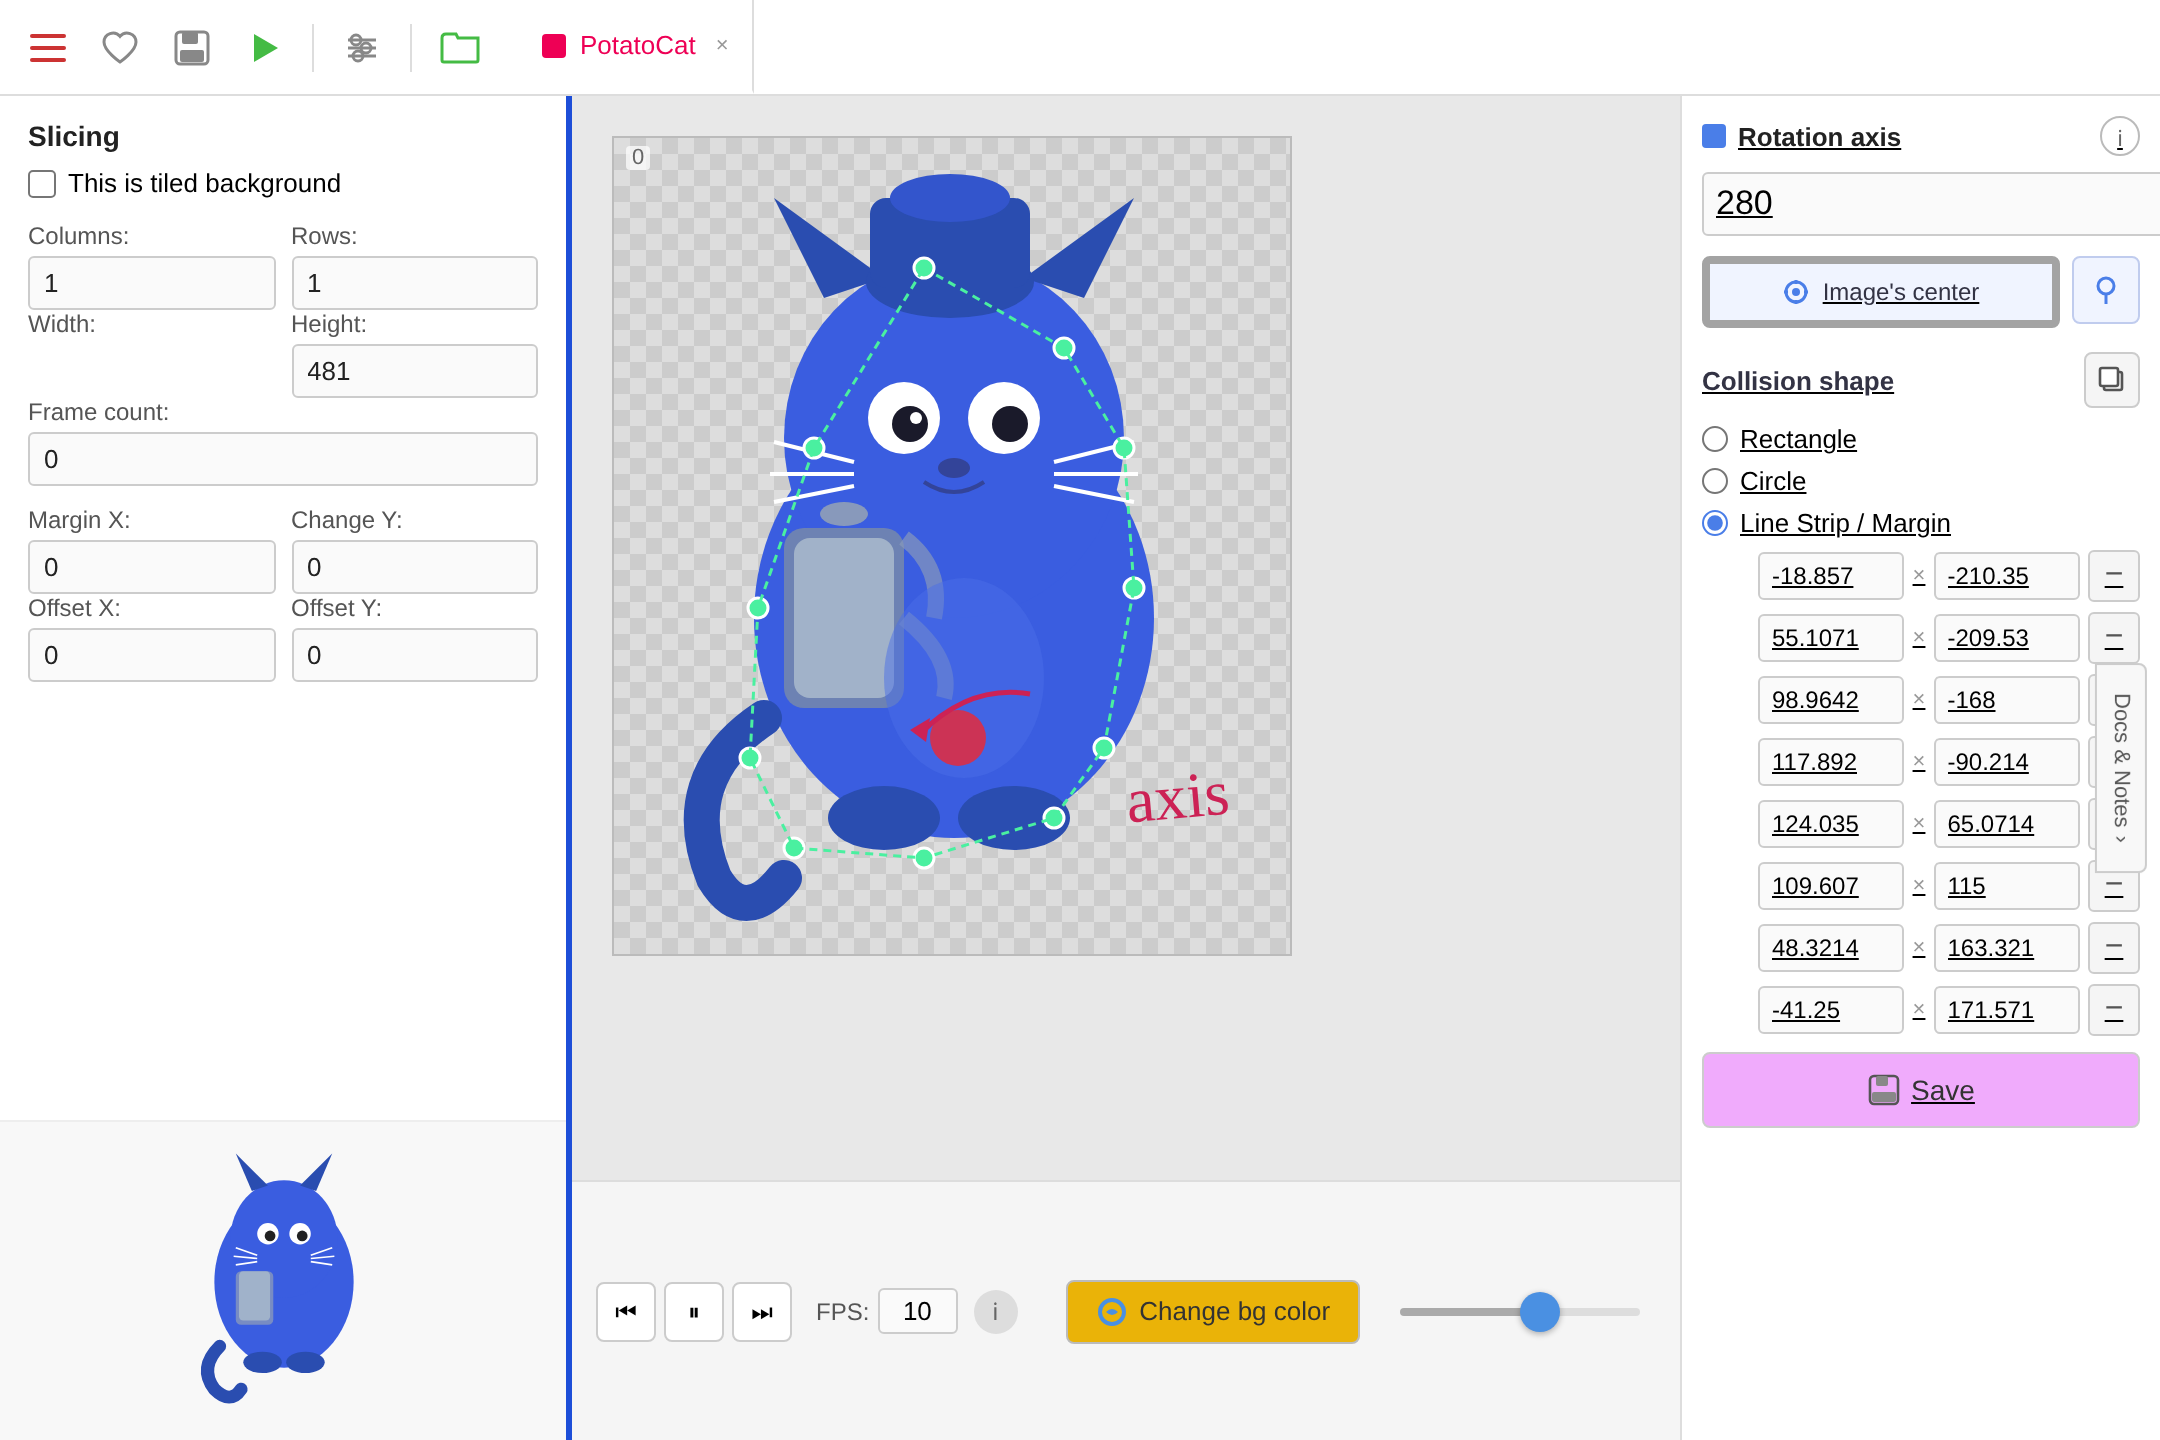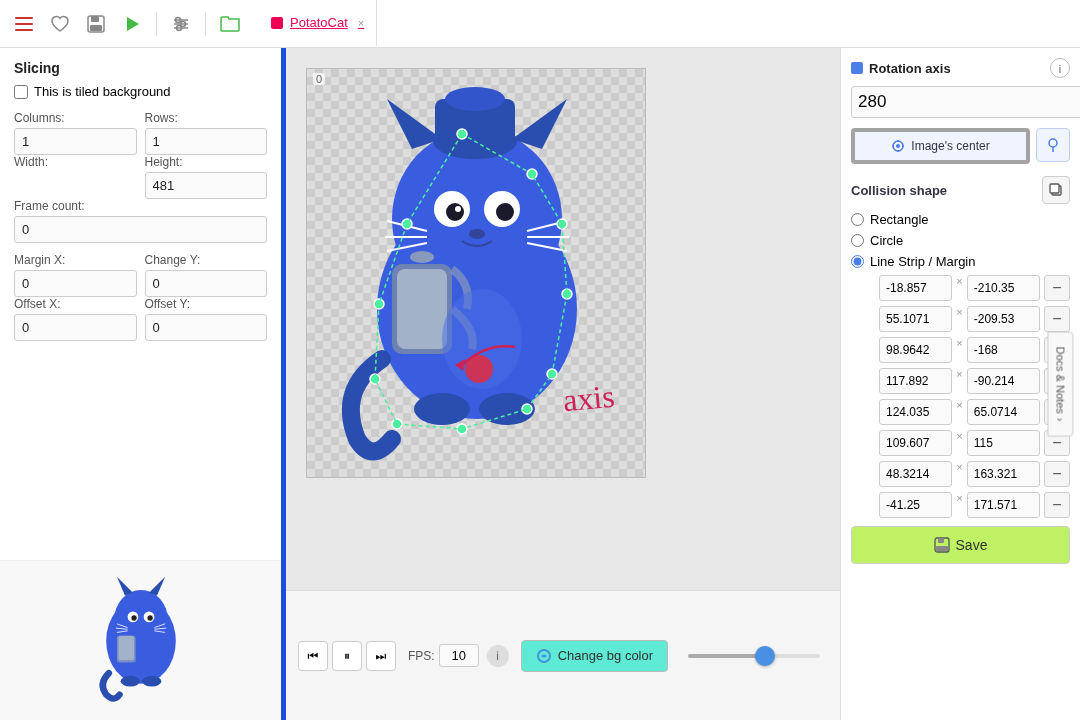--- a/index.html
+++ b/index.html
@@ -7,28 +7,28 @@
 
     
     .toolbar {
       display: flex; align-items: center; height: 48px; background: #fff;
       border-bottom: 1px solid #ddd; padding: 0 8px; gap: 4px;
     }
     .toolbar-icon { width: 32px; height: 32px; display: flex; align-items: center; justify-content: center; cursor: pointer; border-radius: 4px; font-size: 18px; color: #555; }
     .toolbar-separator { width: 1px; height: 24px; background: #ddd; margin: 0 4px; }
     .tabs-bar { display: flex; align-items: stretch; height: 100%; margin-left: 8px; }
     .tab { display: flex; align-items: center; padding: 0 12px; border-right: 1px solid #ddd; cursor: pointer; font-size: 13px; gap: 6px; color: #333; }
-    .tab.active { background: #fff; border-bottom: 2px solid #fff; color: #e05; text-decoration: underline; }
+    .tab.active { background: #fff; border-bottom: 2px solid #fff; color: #e05; }
     .tab-close { font-size: 11px; color: #999; cursor: pointer; margin-left: 4px; }
 
     
     .main-layout { display: flex; flex: 1; overflow: hidden; }
 
     
-    .left-panel { width: 286px; background: #fff; border-right: 5px solid #1d4ed8; display: flex; flex-direction: column; overflow: hidden; }
+    .left-panel { width: 286px; background: #fff; border-right: 3px solid #1d4ed8; display: flex; flex-direction: column; overflow: hidden; }
     .left-panel-content { flex: 1; overflow-y: auto; padding: 12px 14px; }
     .section-title { font-weight: 600; font-size: 14px; color: #222; margin-bottom: 8px; }
     .checkbox-row { display: flex; align-items: center; gap: 6px; margin-bottom: 12px; }
     .checkbox-row input[type=checkbox] { width: 14px; height: 14px; }
     .form-grid-2 { display: grid; grid-template-columns: 1fr 1fr; gap: 8px; }
     .form-grid-1 { display: grid; grid-template-columns: 1fr; gap: 8px; margin-bottom: 10px; }
     .field-label { font-size: 12px; color: #555; margin-bottom: 3px; }
     .field-input { width: 100%; border: 1px solid #ccc; border-radius: 3px; padding: 5px 7px; font-size: 13px; color: #222; background: #fafafa; }
 
     
@@ -37,48 +37,48 @@
     .canvas-frame { position: relative; width: 340px; height: 410px; background: repeating-conic-gradient(#ccc 0% 25%, #ddd 0% 50%) 0 0 / 16px 16px; border: 1px solid #bbb; }
     .canvas-number { position: absolute; top: 4px; left: 6px; font-size: 11px; color: #666; background: rgba(255,255,255,0.7); padding: 0 3px; border-radius: 2px; }
 
     
     .bottom-bar { height: 130px; background: #f5f5f5; border-top: 1px solid #ddd; display: flex; align-items: center; padding: 8px 12px; gap: 12px; }
     .playback-controls { display: flex; align-items: center; gap: 4px; }
     .play-btn { width: 30px; height: 30px; border: 1px solid #ccc; background: #fff; border-radius: 4px; cursor: pointer; display: flex; align-items: center; justify-content: center; font-size: 12px; }
     .fps-label { font-size: 12px; color: #555; margin-left: 8px; }
     .fps-value { width: 40px; border: 1px solid #ccc; border-radius: 3px; padding: 3px 5px; font-size: 13px; text-align: center; background: #fafafa; }
     .info-icon { width: 22px; height: 22px; border-radius: 50%; background: #ddd; display: flex; align-items: center; justify-content: center; font-size: 12px; color: #666; cursor: pointer; margin-left: 4px; }
-    .change-bg-btn { margin-left: 0; display: flex; align-items: center; gap: 6px; padding: 7px 14px; background: #5eead4; border: 1px solid #bbb; border-radius: 4px; cursor: pointer; font-size: 13px; color: #333; }
+    .change-bg-btn { margin-left: 12px; display: flex; align-items: center; gap: 6px; padding: 7px 14px; background: #eab308; border: 1px solid #bbb; border-radius: 4px; cursor: pointer; font-size: 13px; color: #333; }
     .slider-container { flex: 1; display: flex; align-items: center; padding: 0 8px; }
     .slider { width: 100%; height: 4px; -webkit-appearance: none; appearance: none; background: linear-gradient(to right, #aaa 60%, #ddd 60%); border-radius: 2px; outline: none; cursor: pointer; }
     .slider::-webkit-slider-thumb { -webkit-appearance: none; width: 20px; height: 20px; border-radius: 50%; background: #4a90e2; cursor: pointer; box-shadow: 0 1px 3px rgba(0,0,0,0.3); }
 
     
     .right-panel { width: 240px; background: #fff; border-left: 1px solid #ddd; display: flex; flex-direction: column; overflow: hidden; position: relative; }
-    .right-panel-content { flex: 1; overflow-y: auto; padding: 10px 10px; }
+    .right-panel-content { flex: 1; overflow-y: auto; padding: 10px 10px; text-decoration: underline; }
     .section-header { display: flex; align-items: center; gap: 6px; margin-bottom: 8px; }
     .section-color-dot { width: 12px; height: 12px; background: #4a7ee8; border-radius: 2px; }
     .section-header-title { font-weight: 600; font-size: 13px; color: #222; flex: 1; }
     .section-header-info { width: 20px; height: 20px; border-radius: 50%; border: 1px solid #bbb; display: flex; align-items: center; justify-content: center; font-size: 11px; color: #666; cursor: pointer; }
     .coord-row { display: flex; align-items: center; gap: 4px; margin-bottom: 10px; }
     .coord-input { flex: 1; border: 1px solid #ccc; border-radius: 3px; padding: 5px 6px; font-size: 17px; background: #fafafa; }
     .coord-x { color: #999; font-size: 12px; }
     .center-btn { display: flex; align-items: center; gap: 6px; padding: 7px 10px; background: #f0f4ff; border: 4px solid #a3a3a3; border-radius: 4px; cursor: pointer; font-size: 12px; color: #334; flex: 1; justify-content: center; }
     .center-btn-row { display: flex; gap: 6px; margin-bottom: 12px; }
     .pin-btn { width: 34px; height: 34px; background: #f0f4ff; border: 1px solid #c0ccee; border-radius: 4px; cursor: pointer; display: flex; align-items: center; justify-content: center; }
     .collision-header { display: flex; align-items: center; gap: 6px; margin-bottom: 8px; }
     .collision-title { font-weight: 600; font-size: 13px; color: #334; flex: 1; }
     .copy-btn { width: 28px; height: 28px; background: #f5f5f5; border: 1px solid #ccc; border-radius: 4px; cursor: pointer; display: flex; align-items: center; justify-content: center; font-size: 14px; color: #555; }
     .radio-row { display: flex; align-items: center; gap: 6px; margin-bottom: 6px; }
     .radio-row input[type=radio] { accent-color: #4a7ee8; }
-    .data-row { display: flex; gap: 4px; margin-bottom: 5px; padding-left: 28px; }
+    .data-row { display: flex; align-items: center; gap: 4px; margin-bottom: 5px; padding-left: 28px; }
     .data-input { flex: 1; border: 1px solid #ccc; border-radius: 3px; padding: 4px 6px; font-size: 12px; background: #fafafa; min-width: 0; }
     .data-x { font-size: 11px; color: #999; }
     .minus-btn { width: 26px; height: 26px; background: #f5f5f5; border: 1px solid #ccc; border-radius: 3px; cursor: pointer; display: flex; align-items: center; justify-content: center; font-size: 16px; color: #555; flex-shrink: 0; }
-    .save-btn { width: 100%; padding: 10px; background: #bef264; border: 1px solid #ccc; border-radius: 4px; cursor: pointer; font-size: 14px; font-weight: 500; color: #333; display: flex; align-items: center; justify-content: center; gap: 6px; }
+    .save-btn { width: 100%; padding: 10px; background: #f0abfc; border: 1px solid #ccc; border-radius: 4px; cursor: pointer; font-size: 14px; font-weight: 500; color: #333; display: flex; align-items: center; justify-content: center; gap: 6px; }
 
     .left-panel-bottom-preview { 
       border-top: 1px solid #eee; 
       display: flex; 
       align-items: center; 
       justify-content: center; 
       height: 160px;
       background: #f8f8f8;
     }
     

